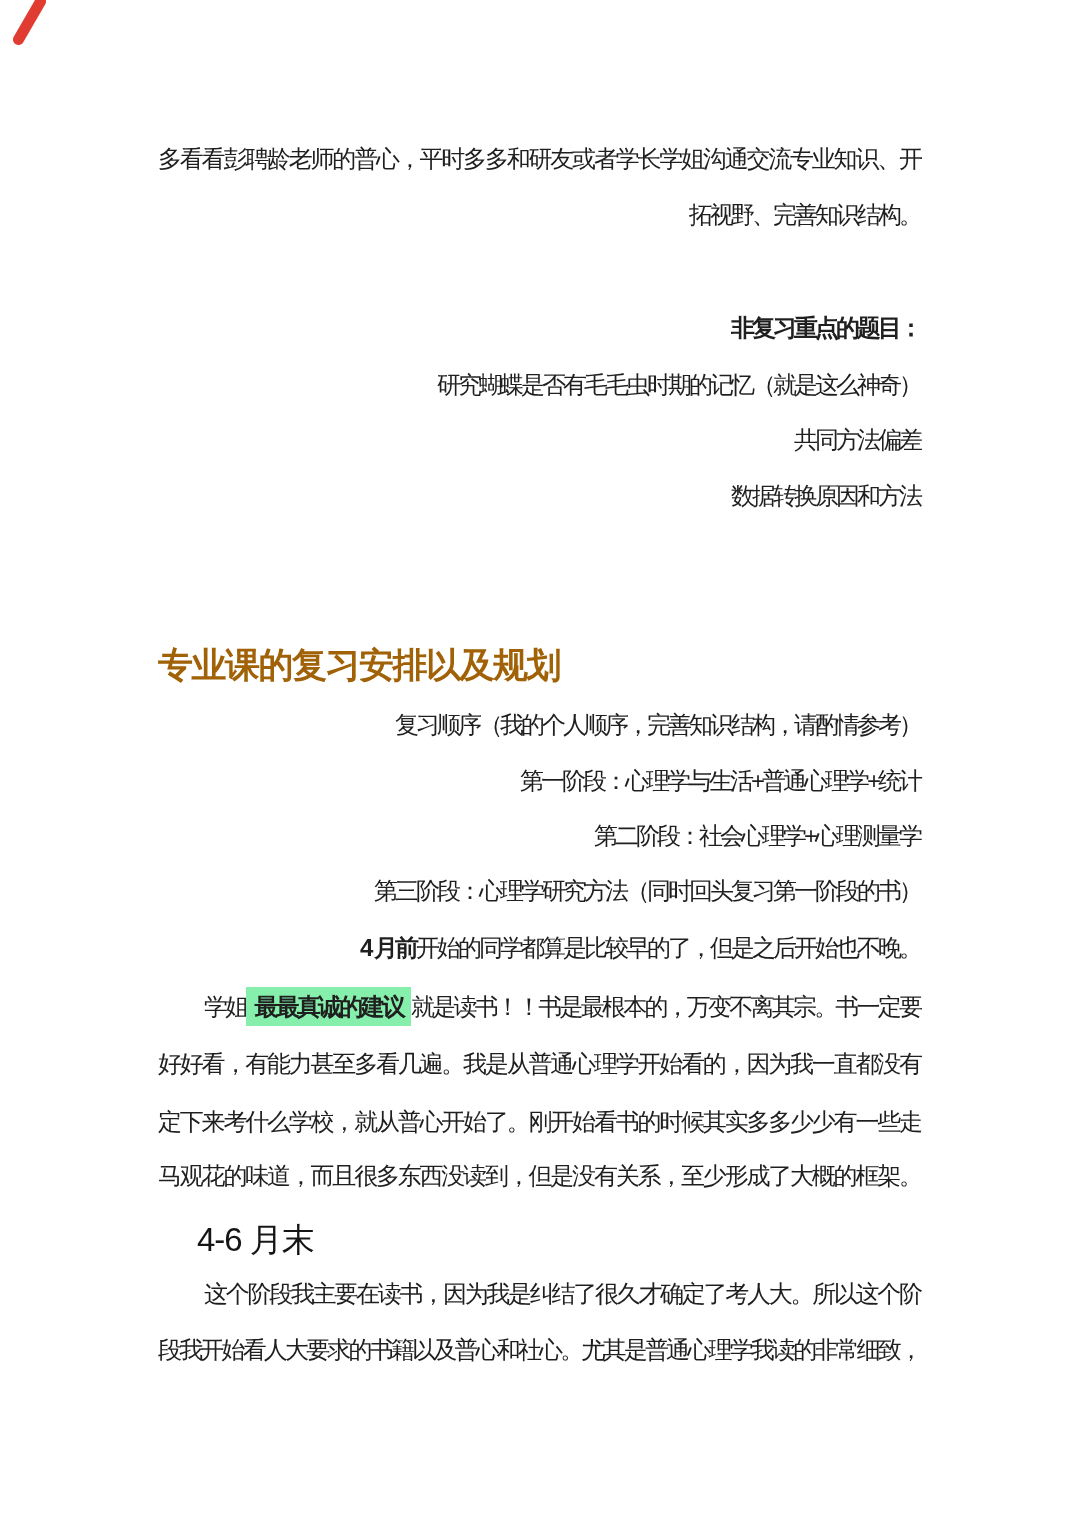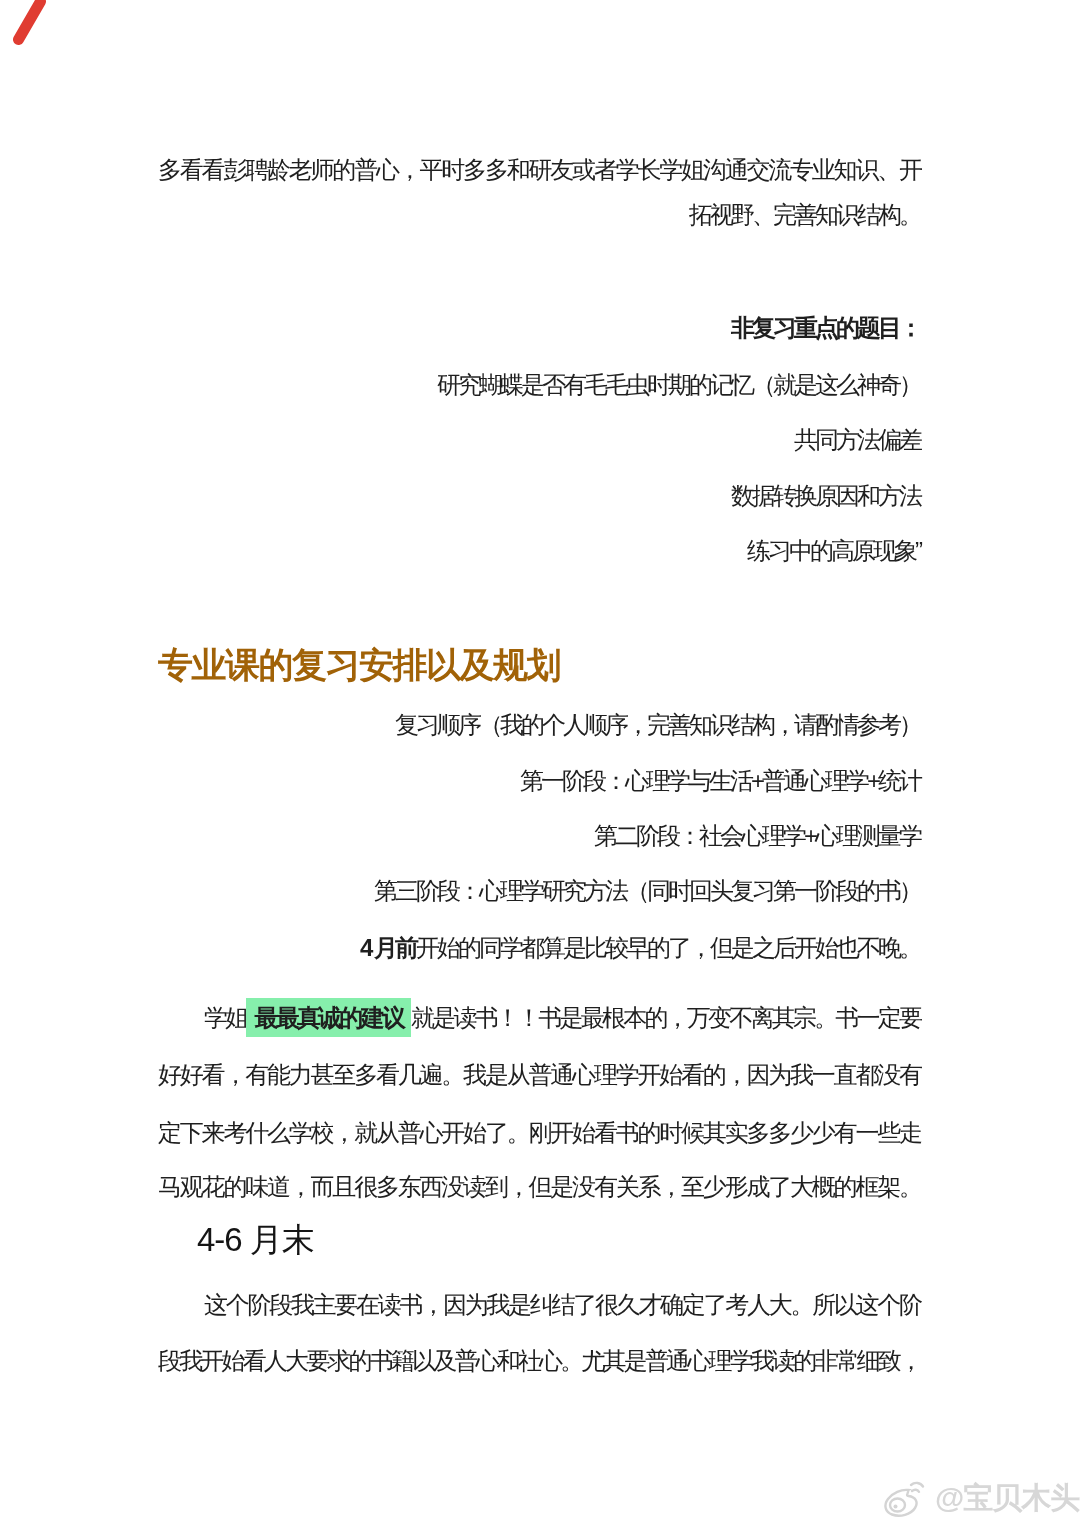--- a/index.html
+++ b/index.html
@@ -15,21 +15,21 @@
     position:absolute;left:24px;top:-7px;width:11px;height:55px;
     background:#e03c31;border-radius:6px;transform:rotate(30deg);
   }
   
   .line{
     position:absolute;left:158px;width:762px;
     font-size:24px;letter-spacing:-3px;line-height:34px;
     color:#1f1f1f;white-space:normal;word-break:break-all;text-align:right;
   }
   .indent{text-indent:46px;}
-  .full{text-align:justify;text-align-last:justify;text-justify:inter-character;margin-top:11px;}
+  .full{text-align:justify;text-align-last:justify;text-justify:inter-character;}
   .bold{font-weight:bold;}
   .h2{
     position:absolute;left:158px;width:762px;
     font-size:35px;font-weight:bold;letter-spacing:-1.5px;line-height:36px;color:#a16207;
   }
   .h3{
     position:absolute;left:197px;width:700px;
     font-size:33px;font-weight:normal;letter-spacing:-1px;line-height:40px;color:#151515;
   }
   .hl{
@@ -55,21 +55,20 @@
 <div class="page">
 
   <div class="corner-mark"></div>
 
   <div class="line full" style="top:142px">多看看彭聘龄老师的普心，平时多多和研友或者学长学姐沟通交流专业知识、开</div>
   <div class="line" style="top:198px">拓视野、完善知识结构。</div>
   <div class="line bold" style="top:311px">非复习重点的题目：</div>
   <div class="line indent" style="top:368px">研究蝴蝶是否有毛毛虫时期的记忆（就是这么神奇）</div>
   <div class="line indent" style="top:423px">共同方法偏差</div>
   <div class="line indent" style="top:479px">数据转换原因和方法</div>
-  <div class="line indent" style="top:534px">练习中的高原现象”</div>
 
   <div class="h2" style="top:647px">专业课的复习安排以及规划</div>
 
   <div class="line indent" style="top:708px">复习顺序（我的个人顺序，完善知识结构，请酌情参考）</div>
   <div class="line indent" style="top:764px">第一阶段：心理学与生活+普通心理学+统计</div>
   <div class="line indent" style="top:819px">第二阶段：社会心理学+心理测量学</div>
   <div class="line indent" style="top:874px">第三阶段：心理学研究方法（同时回头复习第一阶段的书）</div>
 
   <div class="line indent" style="top:931px">
     <span class="bold">4 月前</span><span>开始的同学都算是比较早的了，但是之后开始也不晚。</span>
@@ -81,24 +80,14 @@
 
   <div class="line full" style="top:1047px">好好看，有能力甚至多看几遍。我是从普通心理学开始看的，因为我一直都没有</div>
   <div class="line full" style="top:1105px">定下来考什么学校，就从普心开始了。刚开始看书的时候其实多多少少有一些走</div>
   <div class="line full" style="top:1159px">马观花的味道，而且很多东西没读到，但是没有关系，至少形成了大概的框架。</div>
 
   <div class="h3" style="top:1220px">4-6 月末</div>
 
   <div class="line indent full" style="top:1277px">这个阶段我主要在读书，因为我是纠结了很久才确定了考人大。所以这个阶</div>
   <div class="line full" style="top:1333px">段我开始看人大要求的书籍以及普心和社心。尤其是普通心理学我读的非常细致，</div>
 
-  <div class="watermark">
-    <svg class="weibo-icon" viewBox="0 0 50 44">
-      <path d="M30.5 14 c-7 -1 -16 3 -20.5 9 c-4.5 6 -3 13 4 15.5 c8 3 19 0 23 -6.5 c3.5 -5.5 1 -11 -6.5 -12 c-1.5 -0.2 -1.8 -1 -1 -2.5 c1 -2 0.5 -3.2 1 -3.5 z"></path>
-      <ellipse cx="19.5" cy="29" rx="7.5" ry="6.5"></ellipse>
-      <circle class="pupil" cx="17.5" cy="30.5" r="2"></circle>
-      <path d="M33 9 c4 -3.5 9.5 -2.5 12 1.5"></path>
-      <path d="M34 15 c2.5 -2 5.5 -1.5 7 0.8"></path>
-    </svg>
-    <span class="handle">@宝贝木头</span>
-  </div>
 
 </div>
 
 </body></html>

